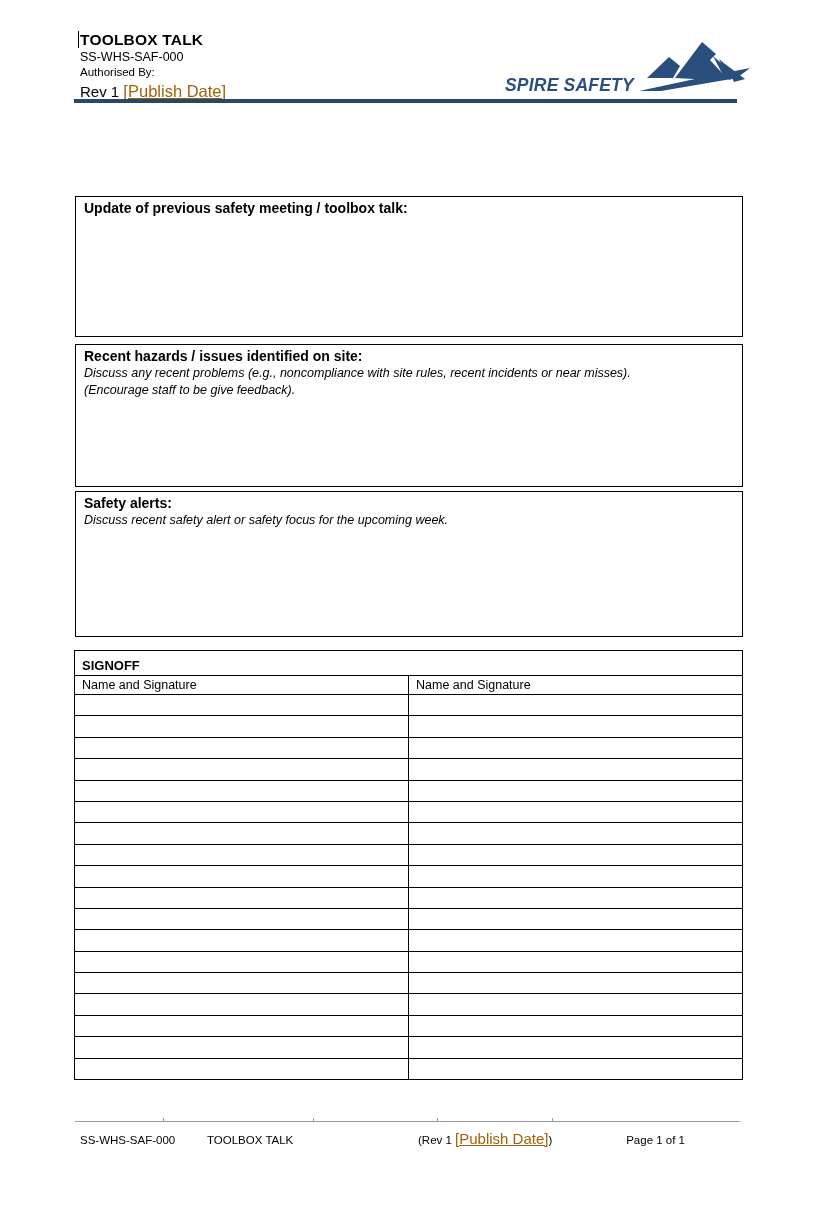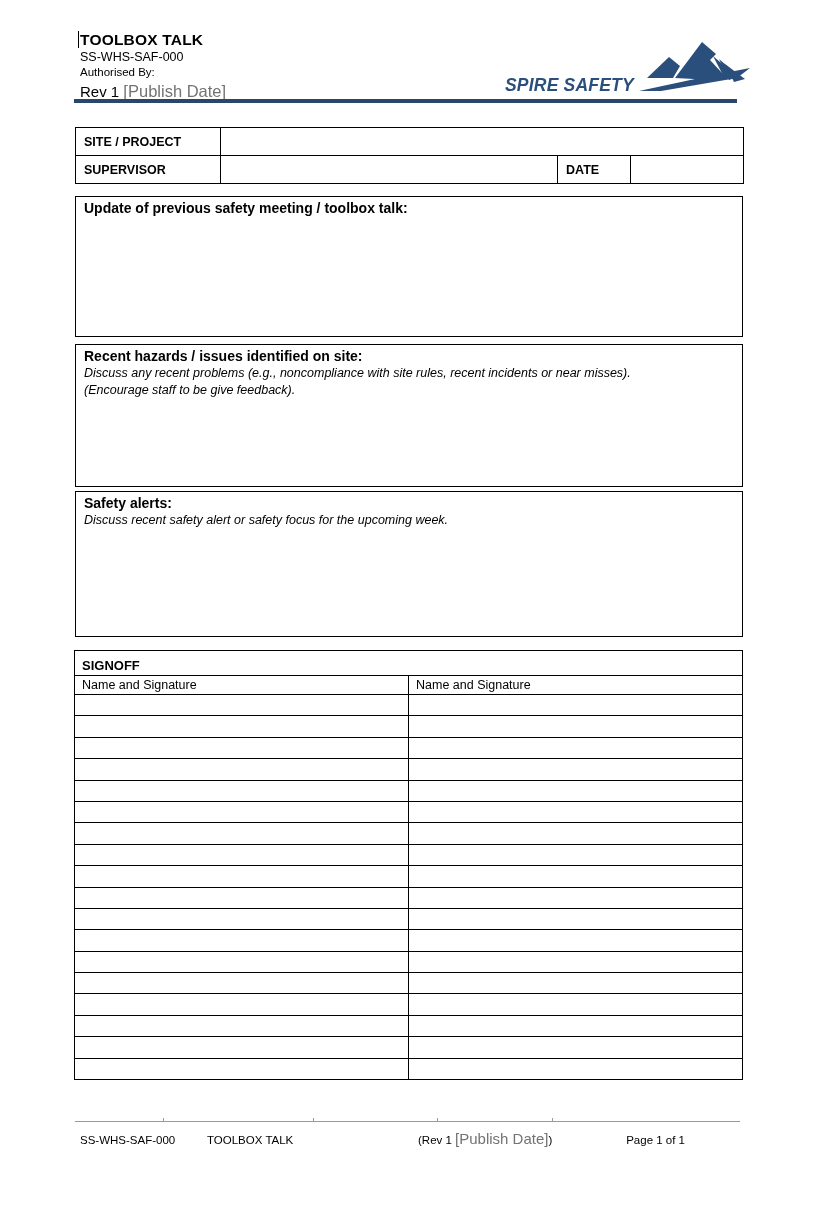--- a/index.html
+++ b/index.html
@@ -12,21 +12,21 @@
     color:#000;
     overflow:hidden;
   }
   
   .header-left { position:absolute; left:80px; top:30px; }
   .doc-title { font-size:15.5px; font-weight:700; letter-spacing:.2px; line-height:19px; }
   .doc-number { font-size:12.5px; line-height:16px; }
   .authorised { font-size:11.5px; line-height:15px; }
   .rev-line { font-size:16.5px; line-height:20px; margin-top:1px; }
   .rev-small { font-size:15px; color:#000; }
-  .publish-date { color:#737373; }
+  .publish-date { color:#a16207;text-decoration:underline; }
   .text-cursor { position:absolute; left:78px; top:31px; width:1px; height:17px; background:#000; }
 
   .logo { position:absolute; left:505px; top:36px; width:232px; height:60px; display:flex; align-items:flex-end; }
   .logo-text { font-size:17.5px; font-weight:700; font-style:italic; color:#2a4f7c; letter-spacing:.2px; white-space:nowrap; }
   .logo-icon { margin-left:5px; }
 
   .header-rule { position:absolute; left:74px; top:99px; width:663px; height:4px; background:#27476e; }
 
   
   table { border-collapse:collapse; table-layout:fixed; }
@@ -86,40 +86,20 @@
           <polygon points="80,25 100,42 90,46"></polygon>
           <polygon points="86,30 106,45 95,48"></polygon>
           <polygon points="0,57 70,42 111,34 98,44 22,57"></polygon>
         </g>
       </svg>
     </span>
   </div>
 
   <div class="header-rule"></div>
 
-  <table class="info-table">
-    <colgroup>
-        <col class="col-label">
-        <col class="col-value">
-        <col class="col-date">
-        <col class="col-dateval">
-      </colgroup>
-    <tbody>
-        <tr>
-      <td class="lbl">SITE / PROJECT</td>
-      <td colspan="3"></td>
-    </tr>
-    <tr>
-      <td class="lbl">SUPERVISOR</td>
-      <td></td>
-      <td class="lbl">DATE</td>
-      <td></td>
-    </tr>
-  </tbody>
-    </table>
 
   <div class="section-box" style="top:196px;height:141px">
     <div class="section-title">Update of previous safety meeting / toolbox talk:</div>
     <div class="section-input"></div>
   </div>
 
   <div class="section-box" style="top:344px;height:143px">
     <div class="section-title">Recent hazards / issues identified on site:</div>
     <div class="section-prompt">Discuss any recent problems (e.g., noncompliance with site rules, recent incidents or near misses).
 (Encourage staff to be give feedback).</div>

